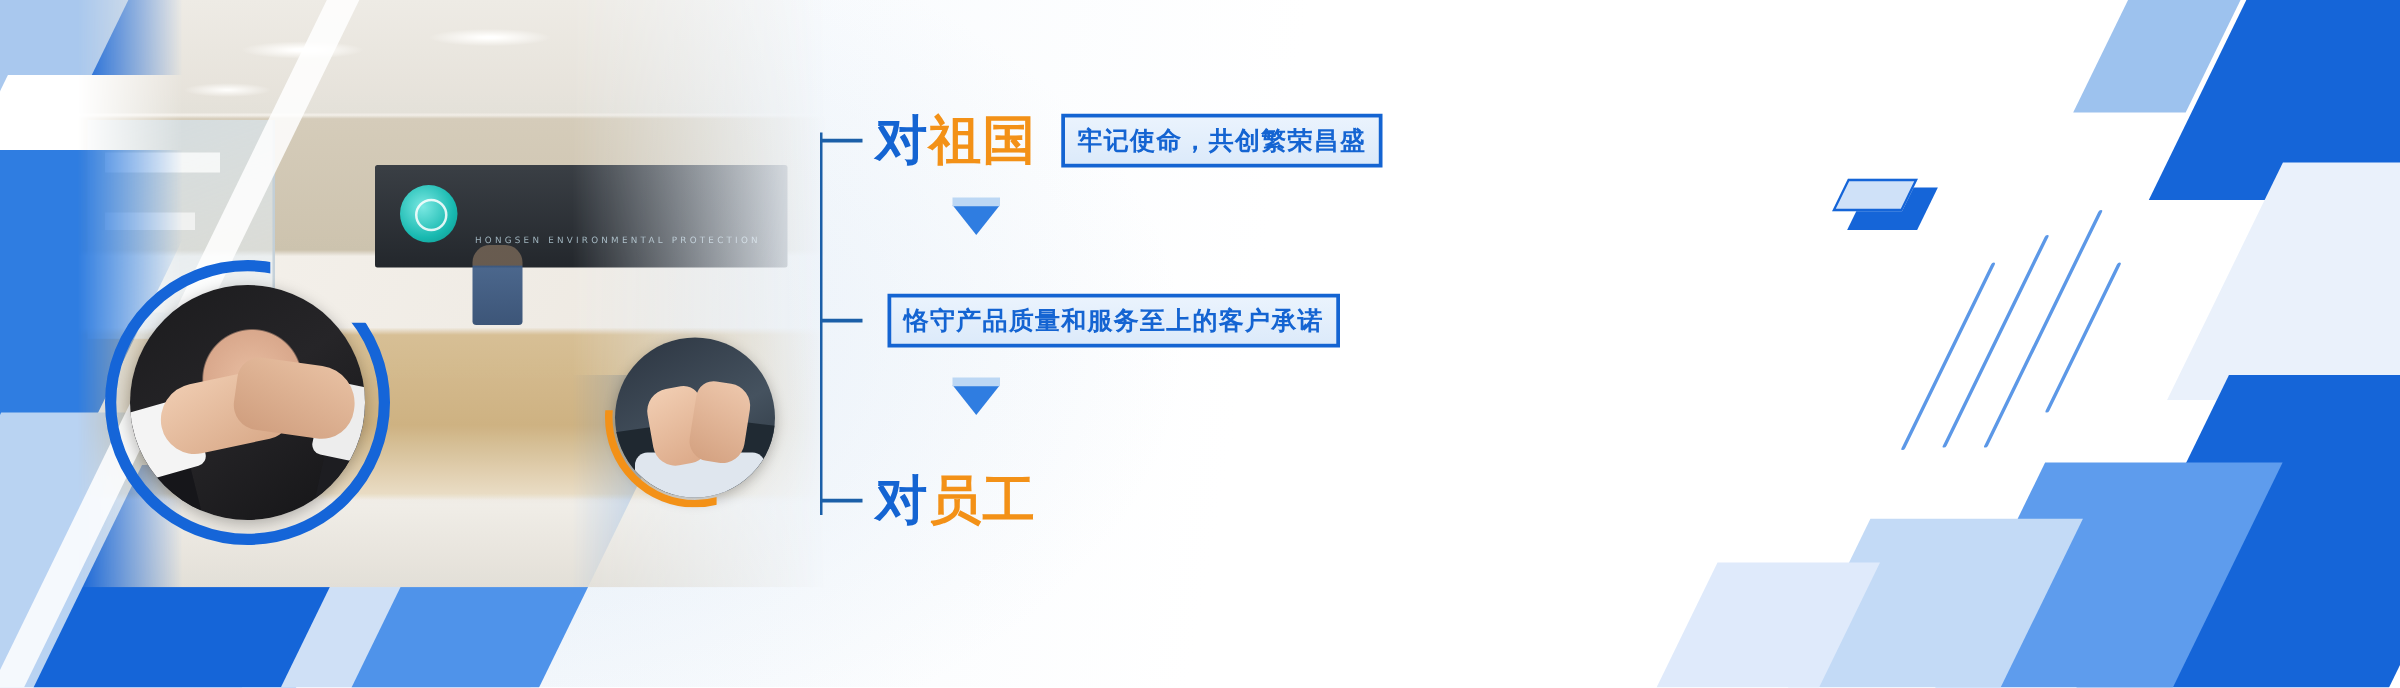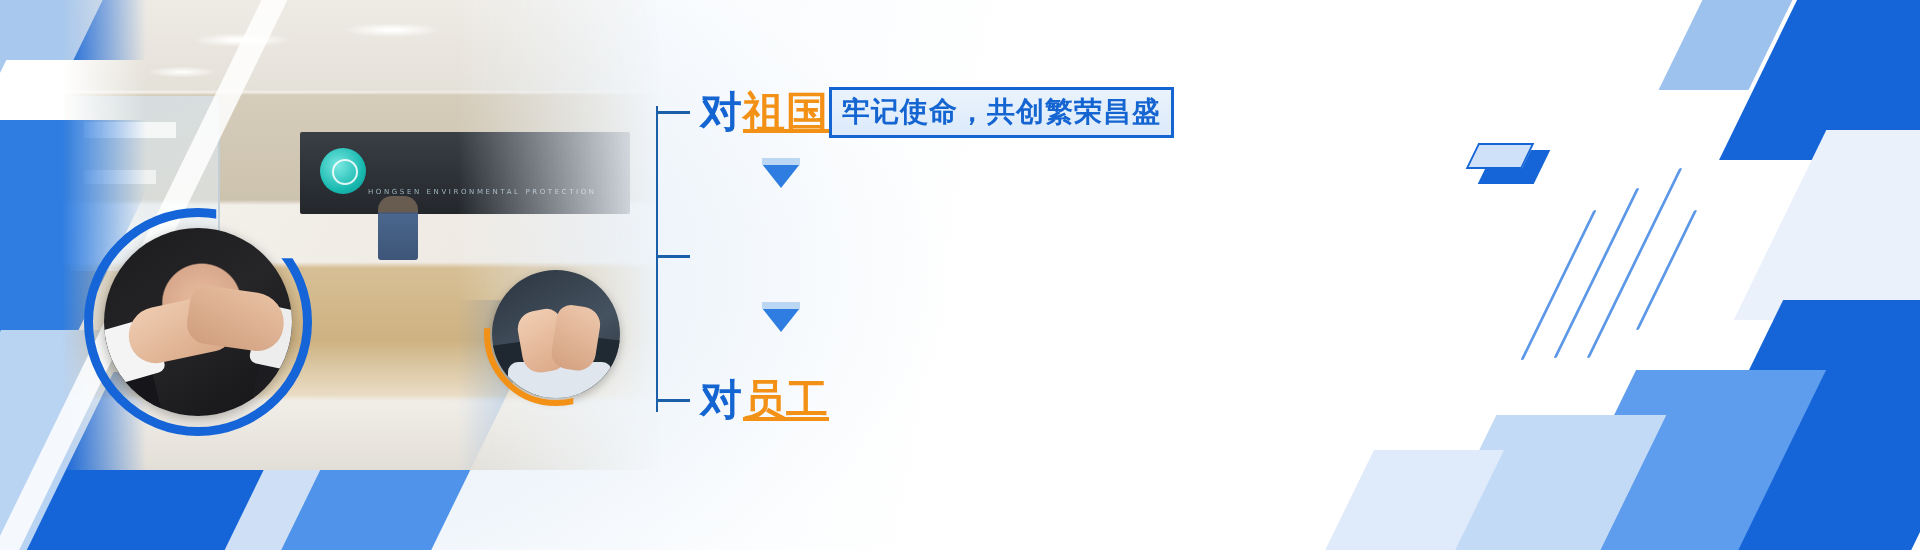--- a/index.html
+++ b/index.html
@@ -102,21 +102,21 @@
     content:""; position:absolute; left:12px; top:11px; width:22px; height:22px;
     border-radius:50%; border:2px solid rgba(255,255,255,.85);
   }
   .sign-text {
     position:absolute; left:316px; top:150px;
     color:#f2f6f8; font-size:27px; letter-spacing:7px; font-weight:700;
     text-shadow:0 0 10px rgba(170,230,255,.55);
     font-family:"DejaVu Sans",sans-serif;
   }
   .sign-sub {
-    position:absolute; left:306px; top:188px;
+    position:absolute; left:318px; top:188px;
     color:#9fb3bd; font-size:7px; letter-spacing:2.6px;
     font-family:"DejaVu Sans",sans-serif;
   }
   .desk-person {
     position:absolute; left:316px; top:196px; width:40px; height:64px;
     background:linear-gradient(180deg,#6d5f52 0%,#6d5f52 16px,#3f5d86 17px,#2f4a70 100%);
     border-radius:14px 14px 3px 3px; opacity:.93;
   }
   .glass-left {
     position:absolute; left:8px; top:96px; width:150px; height:175px;
@@ -253,29 +253,29 @@
   .row-3 { top:288px;justify-content:center; }
 
   .tick { width:34px; height:3px; background:#1b5fa8; flex:0 0 auto; }
 
   .headline {
     font-family:"DejaVu Sans",sans-serif;
     font-size:42px; font-weight:700; line-height:1;
     white-space:nowrap; margin-left:10px; letter-spacing:1px;
   }
   .h-blue { color:#1464d2; }
-  .h-orange { color:#f39117;text-decoration:underline; }
+  .h-orange { color:#f39117; }
 
   .phrase {
-    margin-left:0;
+    margin-left:20px;
     border:3px solid #1464d2;
     background:linear-gradient(180deg,#eaf3fd 0%,#dceafa 100%);
     color:#1464d2;
     font-family:"DejaVu Sans",sans-serif;
-    font-size:28px; font-weight:700; line-height:1;
+    font-size:20px; font-weight:700; line-height:1;
     padding:8px 10px 9px 10px;
     white-space:nowrap;
     letter-spacing:1px;
   }
 
   .arrow {
     position:absolute; left:106px;
     width:0; height:0;
     border-left:19px solid transparent;
     border-right:19px solid transparent;
@@ -353,20 +353,21 @@
     <div class="row row-1">
       <span class="tick"></span>
       <span class="headline"><span class="h-blue">对</span><span class="h-orange">祖国</span></span>
       <span class="phrase">牢记使命，共创繁荣昌盛</span>
     </div>
 
     <div class="arrow arrow-1"></div>
 
     <div class="row row-2">
       <span class="tick"></span>
+      <span class="phrase">恪守产品质量和服务至上的客户承诺</span>
     </div>
 
     <div class="arrow arrow-2"></div>
 
     <div class="row row-3">
       <span class="tick"></span>
       <span class="headline"><span class="h-blue">对</span><span class="h-orange">员工</span></span>
     </div>
   </div>
 

